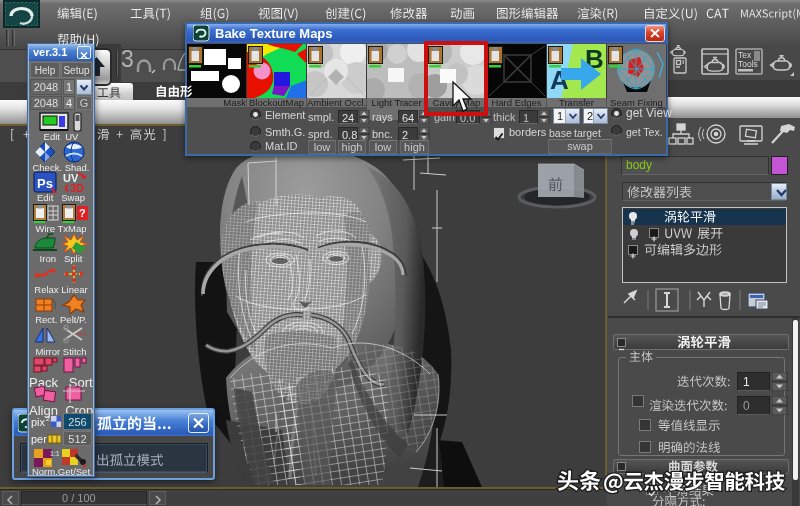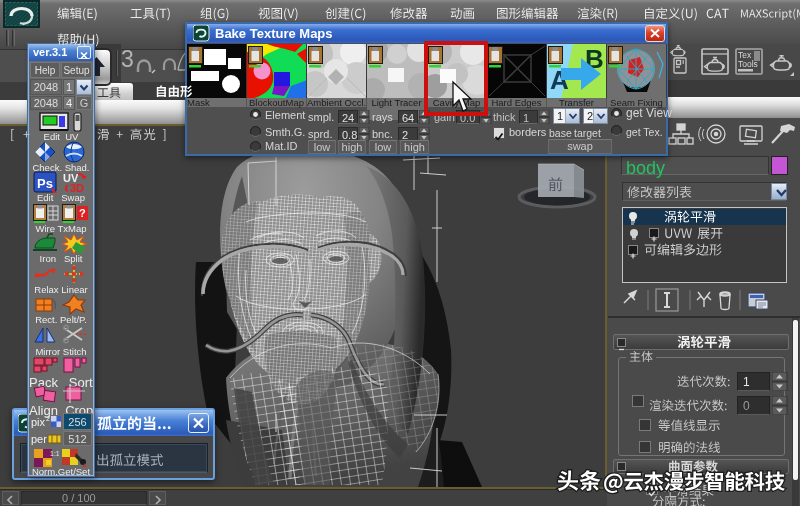--- a/index.html
+++ b/index.html
@@ -110,21 +110,21 @@
   <path d="M36,8 C34,11 34,15 36,18 M33,6 C30,10 30,16 33,20" stroke-width="1"></path>
   <rect x="72" y="5" width="22" height="15" rx="1"></rect>
   <path d="M78,9 L88,9 L88,16 L78,16 Z" transform="rotate(8 83 12)"></path>
   <path d="M79,20 L87,20 M76,23 L90,23"></path>
   <path d="M104,22 L115,10" stroke-width="2.2"></path>
         <path d="M113,5 L121,3 L127,6 L126,10 L122,9 L119,12 L112,10 Z" fill="#d4d4d4" stroke="none"></path>
  </g>
 </svg>
 
 <div class="abs" style="left:621px;top:156px;width:148px;height:19px;background:#505050;border:1px solid #333;border-bottom-color:#666;z-index:6"></div>
-<div class="abs txt" style="left:626px;top:158px;font-size:18px;color:#22c55e;z-index:7">body</div>
+<div class="abs txt" style="left:626px;top:158px;font-size:12px;color:#84cc16;z-index:7">body</div>
 <div class="abs" style="left:771px;top:156px;width:17px;height:19px;background:#c455d4;border:1px solid #222;z-index:6"></div>
 
 <div class="abs" style="left:622px;top:182px;width:165px;height:19px;background:#4e4e4e;border:1px solid #333;border-bottom-color:#606060;z-index:6"></div>
 <div class="abs" style="left:771px;top:183px;width:16px;height:17px;background:linear-gradient(#e8eef6,#b8c8dc 55%,#9ab0cc);border:1px solid #7a8a9e;z-index:7">
 <svg width="19" height="17">
         <path d="M5,6 L9.5,11 L14,6" stroke="#1e3a6e" stroke-width="2.2" fill="none"></path>
       </svg></div>
 
 <div class="abs" style="left:622px;top:207px;width:165px;height:76px;background:#3a3a3a;border:1px solid #c4c4c4;z-index:6"></div>
 <div class="abs" style="left:623px;top:209px;width:163px;height:16px;background:#16344e;z-index:7"></div>
@@ -225,21 +225,21 @@
         <rect x="4" y="27" width="28" height="10" fill="#fff"></rect>
         <circle cx="44" cy="40" r="9" fill="#fff"></circle>
       </svg></div>
 <svg class="abs" style="left:188px;top:46px;z-index:43" width="18" height="23">
       <rect x="0" y="0" width="15" height="18" fill="#1a1a1a"></rect>
       <rect x="1" y="1" width="13" height="16" fill="#a87430"></rect>
       <rect x="3.5" y="5" width="7.5" height="10" fill="#e4e4e4"></rect>
       <rect x="4.5" y="1" width="5.5" height="4" rx="1" fill="#8a8a8a"></rect>
       <rect x="1" y="19" width="12" height="2.5" fill="#2fd42f"></rect>
     </svg>
-<div class="abs txt" style="left:187px;top:98px;width:60px;height:9px;background:#6f6f6f;border-right:1px solid #555;font-size:9.5px;color:#1c1c1c;text-align:left;line-height:10px;z-index:42">Mask</div>
+<div class="abs txt" style="left:187px;top:98px;width:60px;height:9px;background:#6f6f6f;border-right:1px solid #555;font-size:9.5px;color:#1c1c1c;text-align:right;line-height:10px;z-index:42">Mask</div>
 <div class="abs" style="left:247px;top:44px;width:60px;height:54px;border-right:1px solid #3a3a3a;overflow:hidden;z-index:42"><svg width="60" height="54">
         <rect width="60" height="56" fill="#10dc55"></rect>
         <path d="M0,0 L42,0 L20,10 L8,18 L0,20 Z" fill="#f6e800"></path>
         <path d="M0,8 C14,10 24,16 26,30 C28,44 18,52 0,56 Z" fill="#e81000"></path>
         <path d="M20,0 L56,0 L48,8 C38,4 30,4 20,0 Z" fill="#e81000"></path>
         <circle cx="15" cy="27" r="8.5" fill="#f492cc"></circle>
         <rect x="27" y="28" width="16" height="14" fill="#2418e0"></rect>
         <path d="M27,42 L43,42 L37,52 L25,50 Z" fill="#7a14c8"></path>
         <path d="M44,42 L60,36 L60,56 L38,56 Z" fill="#2070e8"></path>
         <path d="M50,10 L60,4 L60,20 Z" fill="#e81000"></path>

